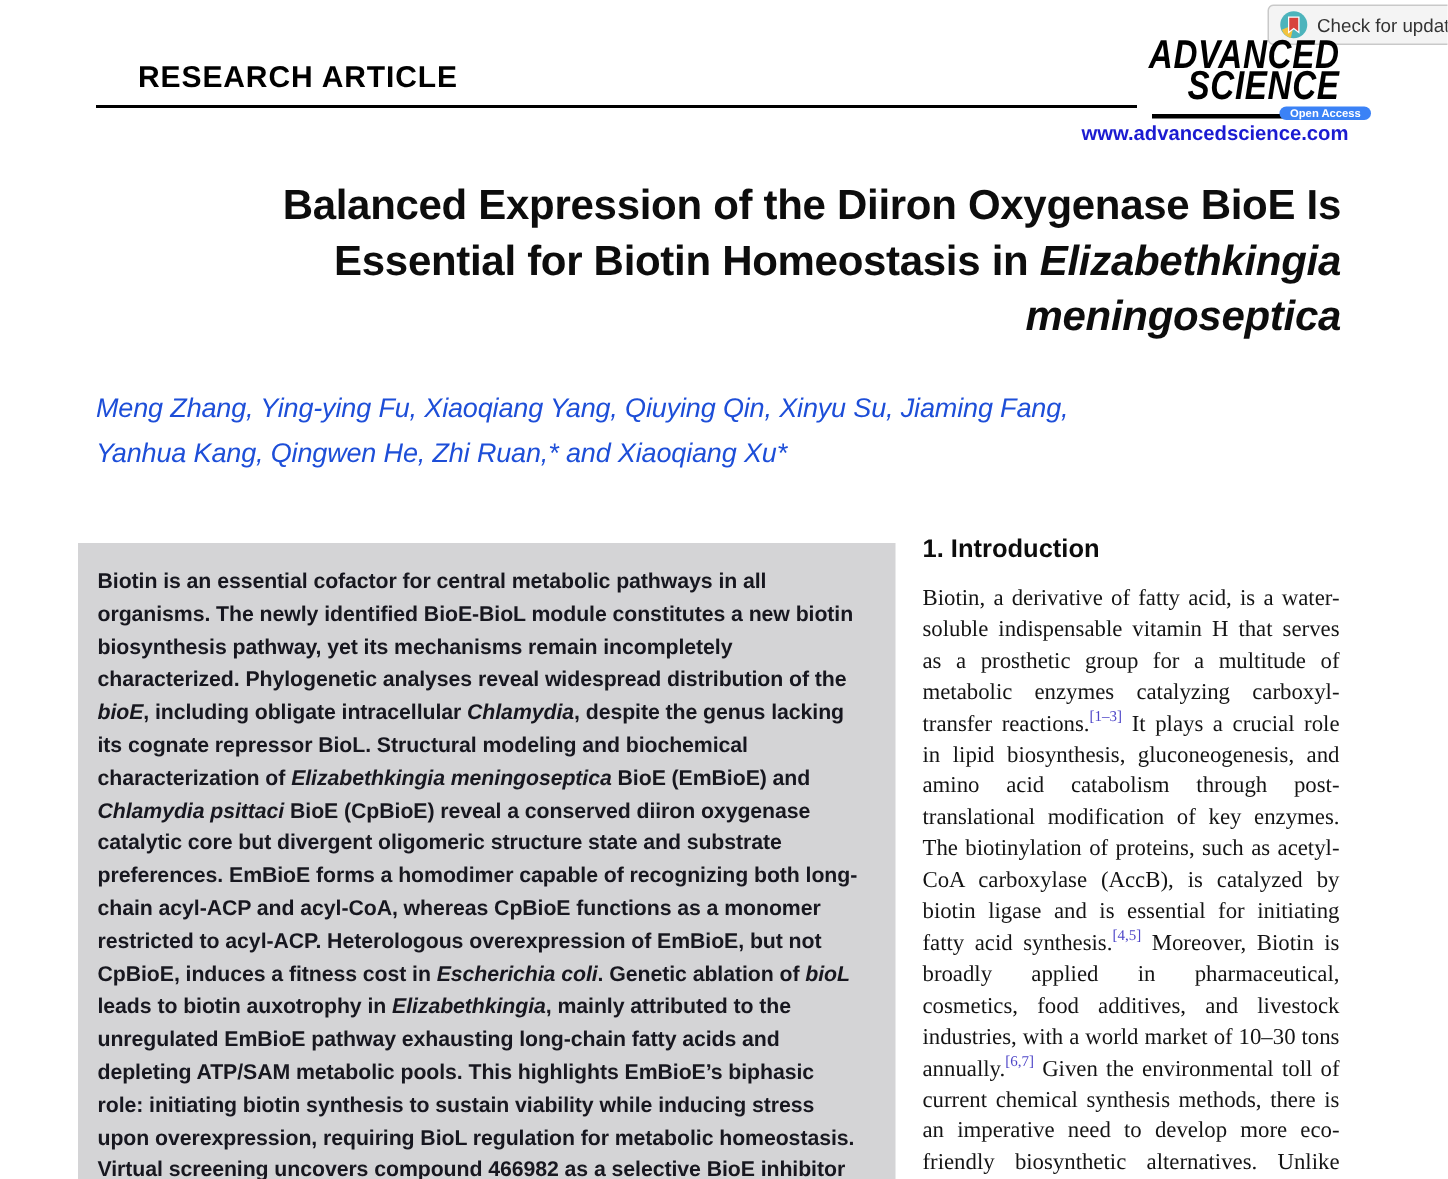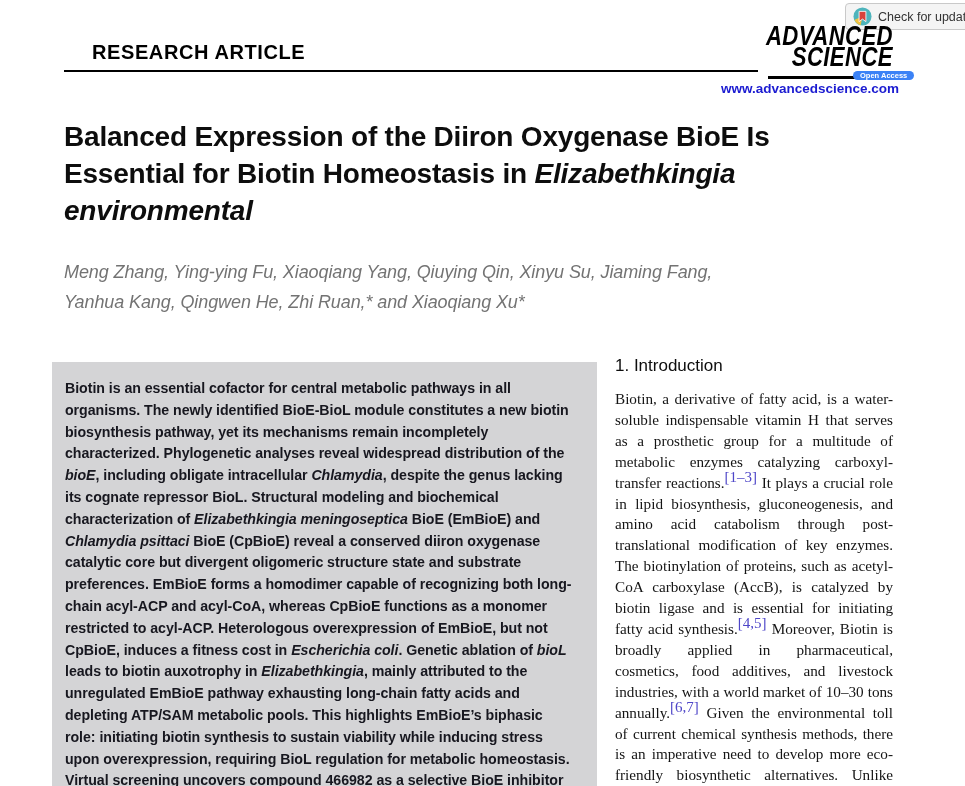--- a/index.html
+++ b/index.html
@@ -65,54 +65,54 @@
     text-decoration:none;white-space:nowrap;
     cursor:pointer;
     margin-left:28px;
   }
   
   .title{
     position:absolute;left:64px;top:118px;width:830px;
     font-size:28px;font-weight:700;line-height:37px;
     color:#0d0d0d;letter-spacing:-.2px;
   }
-  .title .tline{display:block;white-space:nowrap;}
+  .title .tline{display:block;white-space:nowrap;text-align:right;}
   .authors{
     position:absolute;left:64px;top:257px;width:800px;
     font-size:18px;font-style:italic;line-height:30px;
-    color:#737373;letter-spacing:-.1px;
+    color:#1d4ed8;letter-spacing:-.1px;
   }
   .authors .aline{display:block;white-space:nowrap;}
   
   .abstract-panel{
     position:absolute;left:52px;top:362px;width:545px;height:460px;
     background:var(--abstract-bg);
     padding:16px 20px 0 13px;
   }
   .abstract-panel p{
     font-size:14.2px;font-weight:700;line-height:21.8px;
     color:#17171f;letter-spacing:-.05px;
     text-align:left;
   }
   
   .intro-col{
     position:absolute;left:615px;top:356px;width:278px;height:430px;
   }
   .intro-col h2{
-    font-size:17px;font-weight:400;color:#0d0d0d;margin-bottom:13px;
+    font-size:17px;font-weight:700;color:#0d0d0d;margin-bottom:13px;
     font-family:"Liberation Sans",sans-serif;
   }
   .intro-col p{
     font-family:"Liberation Serif",serif;
     font-size:15.2px;line-height:20.9px;
     text-align:justify;color:#141414;
   }
   .intro-col sup.cite, .abstract-panel sup.cite{
     color:var(--citation);
-    font-size:15px;line-height:0;vertical-align:super;
+    font-size:10px;line-height:0;vertical-align:super;
   }
   em{}
 </style>
 </head>
 <body>
 
 <div class="update-badge">
   <svg width="19" height="19" viewBox="0 0 20 20" aria-hidden="true">
     <circle cx="10" cy="10" r="9.5" fill="var(--crossmark-teal)"></circle>
     <path d="M10 10 L1.6 13.5 A9.5 9.5 0 0 0 8 19.3 Z" fill="var(--crossmark-yellow)"></path>
@@ -128,21 +128,21 @@
   <span>ADVANCED</span><br>
   <span>SCIENCE</span>
 </div>
 <div class="oa-rule"></div>
 <div class="oa-pill">Open Access</div>
 <a class="site-url">www.advancedscience.com</a>
 
 <h1 class="title">
   <span class="tline">Balanced Expression of the Diiron Oxygenase BioE Is</span>
   <span class="tline">Essential for Biotin Homeostasis in <em>Elizabethkingia</em></span>
-  <span class="tline"><em>environmental</em></span>
+  <span class="tline"><em>meningoseptica</em></span>
 </h1>
 
 <div class="authors">
   <span class="aline">Meng Zhang, Ying-ying Fu, Xiaoqiang Yang, Qiuying Qin, Xinyu Su, Jiaming Fang,</span>
   <span class="aline">Yanhua Kang, Qingwen He, Zhi Ruan,* and Xiaoqiang Xu*</span>
 </div>
 
 <div class="abstract-panel">
   <p>Biotin is an essential cofactor for central metabolic pathways in all organisms. The newly identified BioE-BioL module constitutes a new biotin biosynthesis pathway, yet its mechanisms remain incompletely characterized. Phylogenetic analyses reveal widespread distribution of the <em>bioE</em>, including obligate intracellular <em>Chlamydia</em>, despite the genus lacking its cognate repressor BioL. Structural modeling and biochemical characterization of <em>Elizabethkingia meningoseptica</em> BioE (EmBioE) and <em>Chlamydia psittaci</em> BioE (CpBioE) reveal a conserved diiron oxygenase catalytic core but divergent oligomeric structure state and substrate preferences. EmBioE forms a homodimer capable of recognizing both long-chain acyl-ACP and acyl-CoA, whereas CpBioE functions as a monomer restricted to acyl-ACP. Heterologous overexpression of EmBioE, but not CpBioE, induces a fitness cost in <em>Escherichia coli</em>. Genetic ablation of <em>bioL</em> leads to biotin auxotrophy in <em>Elizabethkingia</em>, mainly attributed to the unregulated EmBioE pathway exhausting long-chain fatty acids and depleting ATP/SAM metabolic pools. This highlights EmBioE’s biphasic role: initiating biotin synthesis to sustain viability while inducing stress upon overexpression, requiring BioL regulation for metabolic homeostasis. Virtual screening uncovers compound 466982 as a selective BioE inhibitor with dose-dependent antibacterial activity against</p>
 </div>

